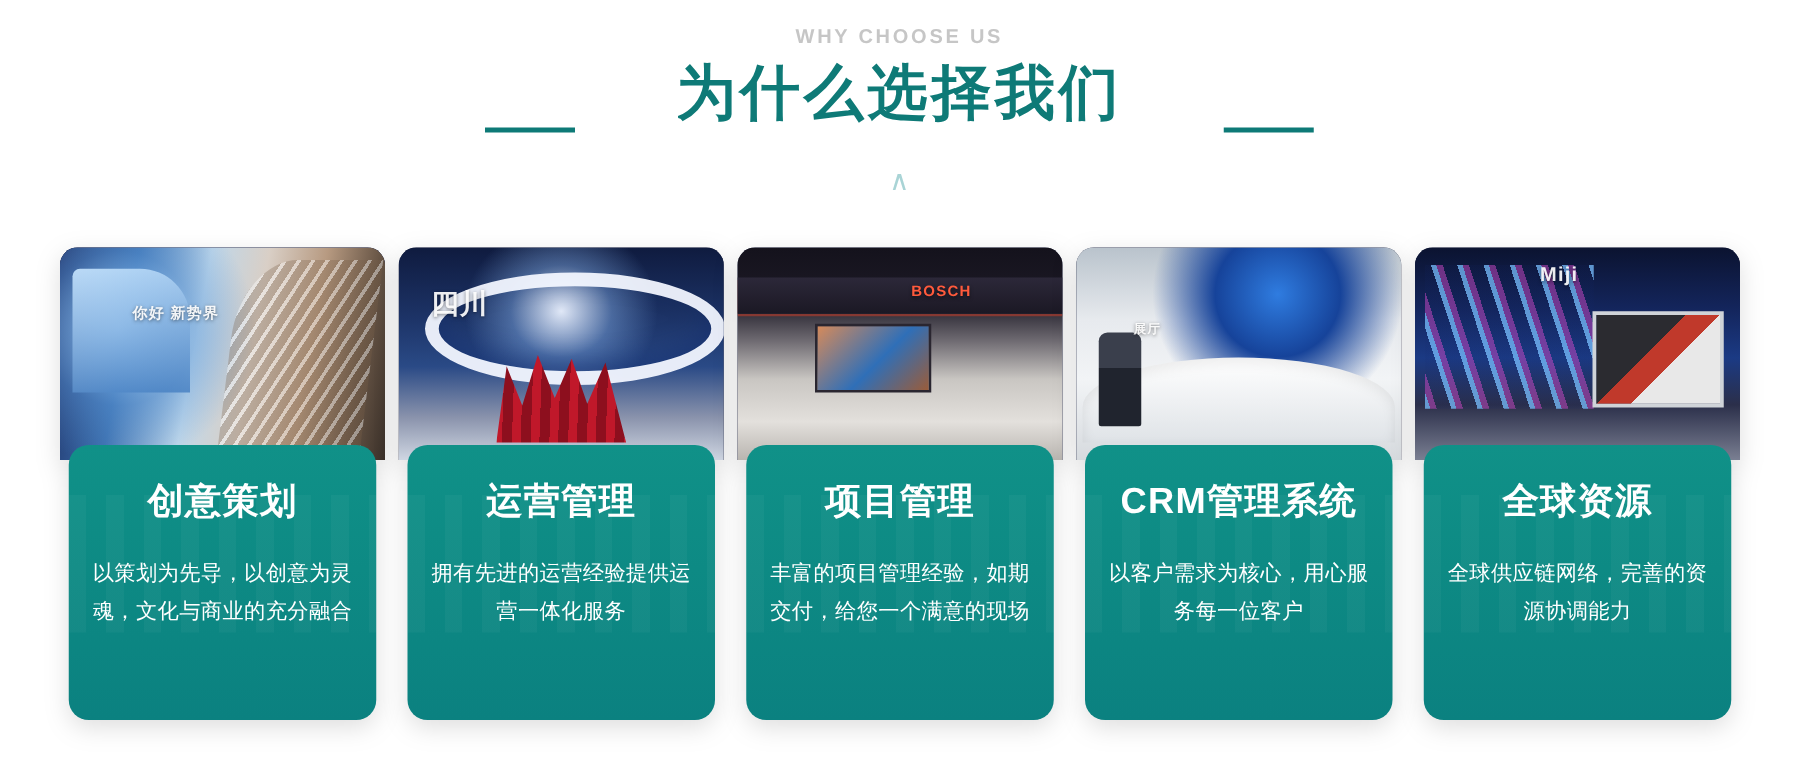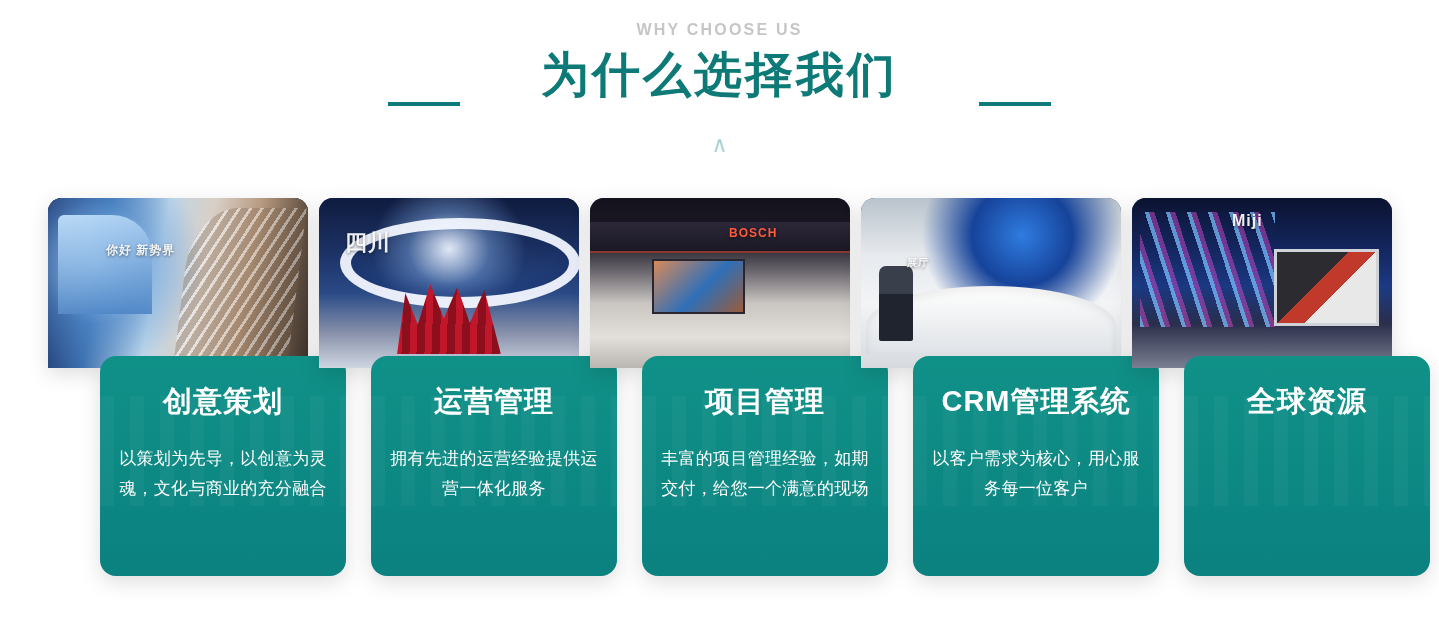--- a/index.html
+++ b/index.html
@@ -232,21 +232,20 @@
     position: absolute;
     left: 7px;
     top: 158px;
     width: 246px;
     height: 220px;
     border-radius: 16px;
     background: linear-gradient(180deg, #109188 0%, #0d8a84 45%, #0b8180 100%);
     overflow: hidden;
     padding: 28px 16px 0 16px;
     text-align: center;
-    margin-left: 45px;
   }
 
   
   .card-panel::before {
     content: "";
     position: absolute;
     left: 0; right: 0; top: 40px;
     height: 110px;
     background:
       repeating-linear-gradient(90deg,
@@ -341,17 +340,18 @@
       </div>
     </div>
 
     <div class="card">
       <div class="card-photo">
         <div class="ph ph-5"></div>
         <span class="photo-label lbl-5">Miji</span>
       </div>
       <div class="card-panel">
         <div class="card-title">全球资源</div>
+        <div class="card-desc">全球供应链网络，完善的资源协调能力</div>
       </div>
     </div>
 
   </div>
 </div>
 
 </body></html>

